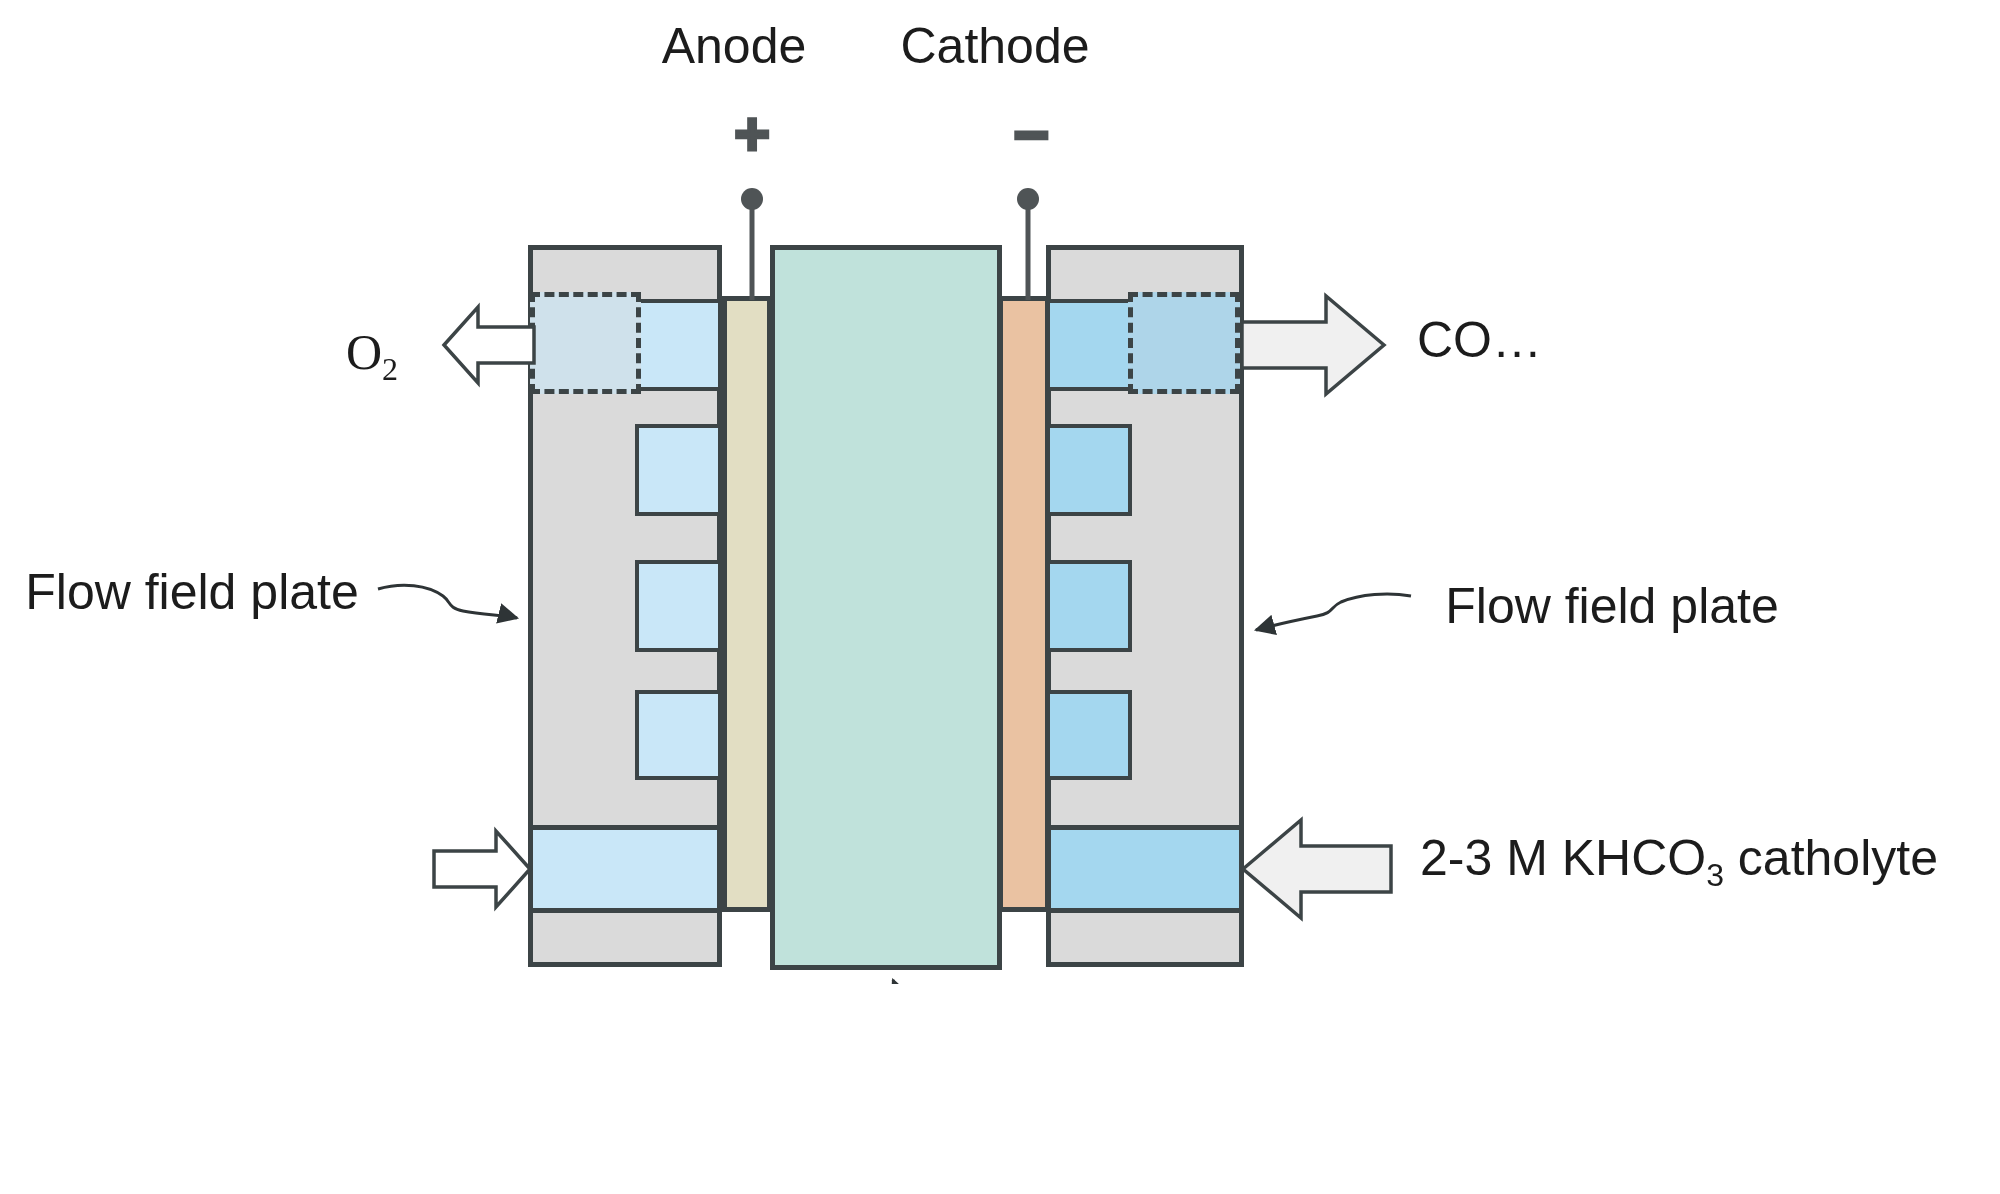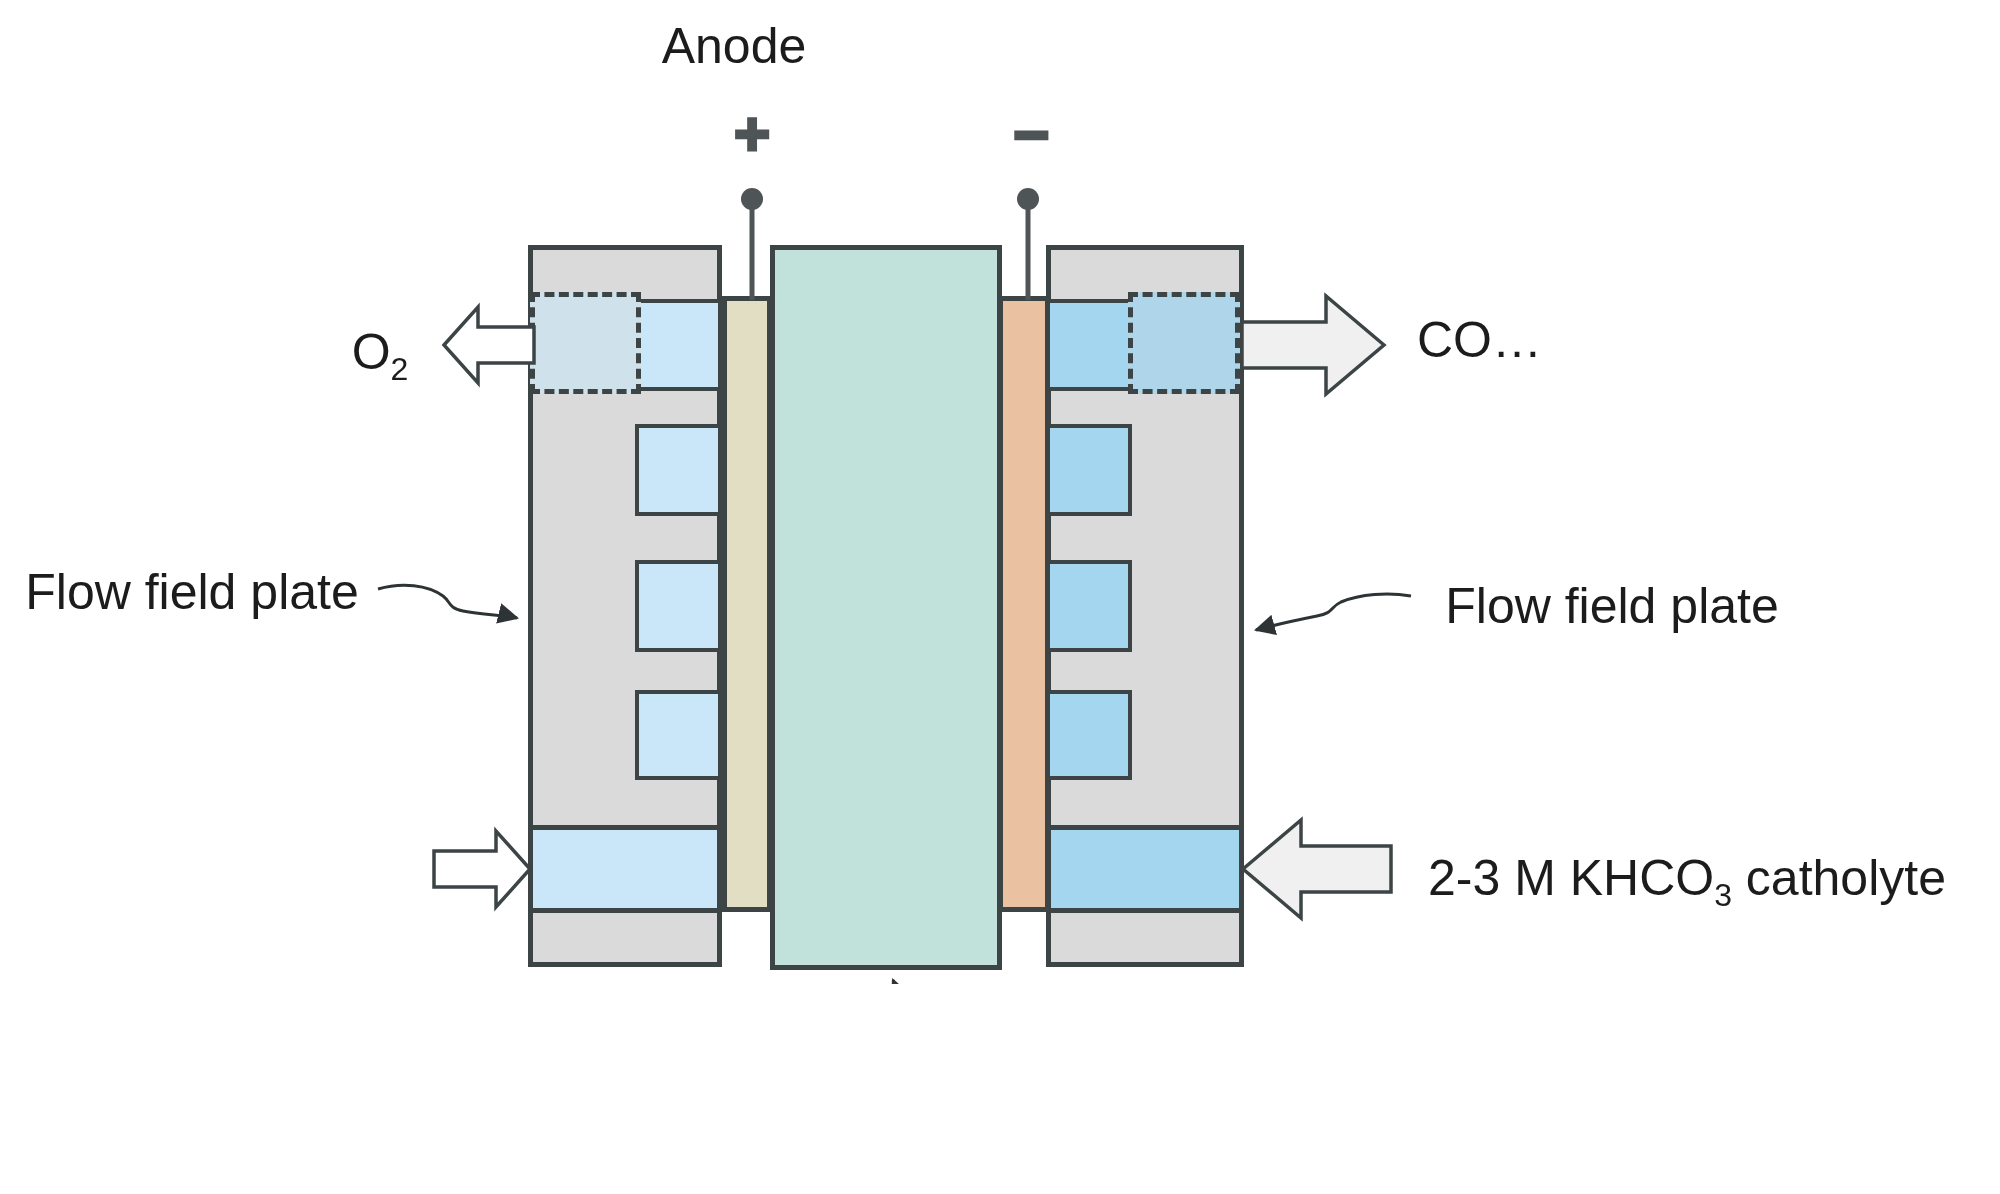--- a/index.html
+++ b/index.html
@@ -68,28 +68,29 @@
     <polygon points="530,869 496,831 496,851 434,851 434,887 496,887 496,907" fill="#ffffff" stroke="#3c4446" stroke-width="3.5"></polygon>
     <polygon points="1384,345 1326,296 1326,322 1242,322 1242,368 1326,368 1326,394" fill="#f0f0f0" stroke="#3c4446" stroke-width="3.5"></polygon>
     <polygon points="1243,869 1301,820 1301,846 1391,846 1391,892 1301,892 1301,918" fill="#f0f0f0" stroke="#3c4446" stroke-width="3.5"></polygon>
 
     <path d="M378,589 C402,582 428,585 443,596 C451,602 448,608 463,611 C483,615 505,615 517,618" fill="none" stroke="#2e3436" stroke-width="3" marker-end="url(#ah)"></path>
     <path d="M1411,596 C1388,592 1360,594 1341,602 C1330,607 1334,613 1317,616 C1297,620 1274,625 1256,630" fill="none" stroke="#2e3436" stroke-width="3" marker-end="url(#ah)"></path>
     <path d="M916,1087 C913,1058 899,1050 897,1031 C895,1014 901,1000 893,980" fill="none" stroke="#2e3436" stroke-width="3" marker-end="url(#ah)"></path>
   </svg>
 
   <div class="label" style="left:734px;top:46px;">Anode</div>
+  <div class="label" style="left:995px;top:46px;">Cathode</div>
 
   <div class="polarity" style="left:752px;top:133px;">+</div>
   <div class="polarity" style="left:1031px;top:134px;">−</div>
 
-  <div class="label" style="left:380px;top:352px;"><span>O</span><sub>2</sub></div>
+  <div class="label" style="left:372px;top:352px;font-family:Liberation Serif, serif;"><span>O</span><sub>2</sub></div>
 
   <div class="label left-align" style="left:1417px;top:340px;">CO…</div>
 
   <div class="label" style="left:192px;top:592px;">Flow field plate</div>
   <div class="label" style="left:1612px;top:606px;">Flow field plate</div>
 
 
-  <div class="label left-align" style="left:1420px;top:878px;margin-left:8px;"><span>2-3 M KHCO</span><sub>3</sub><span> catholyte</span></div>
+  <div class="label left-align" style="left:1420px;top:858px;"><span>2-3 M KHCO</span><sub>3</sub><span> catholyte</span></div>
 
 
 </div>
 
 </body></html>

